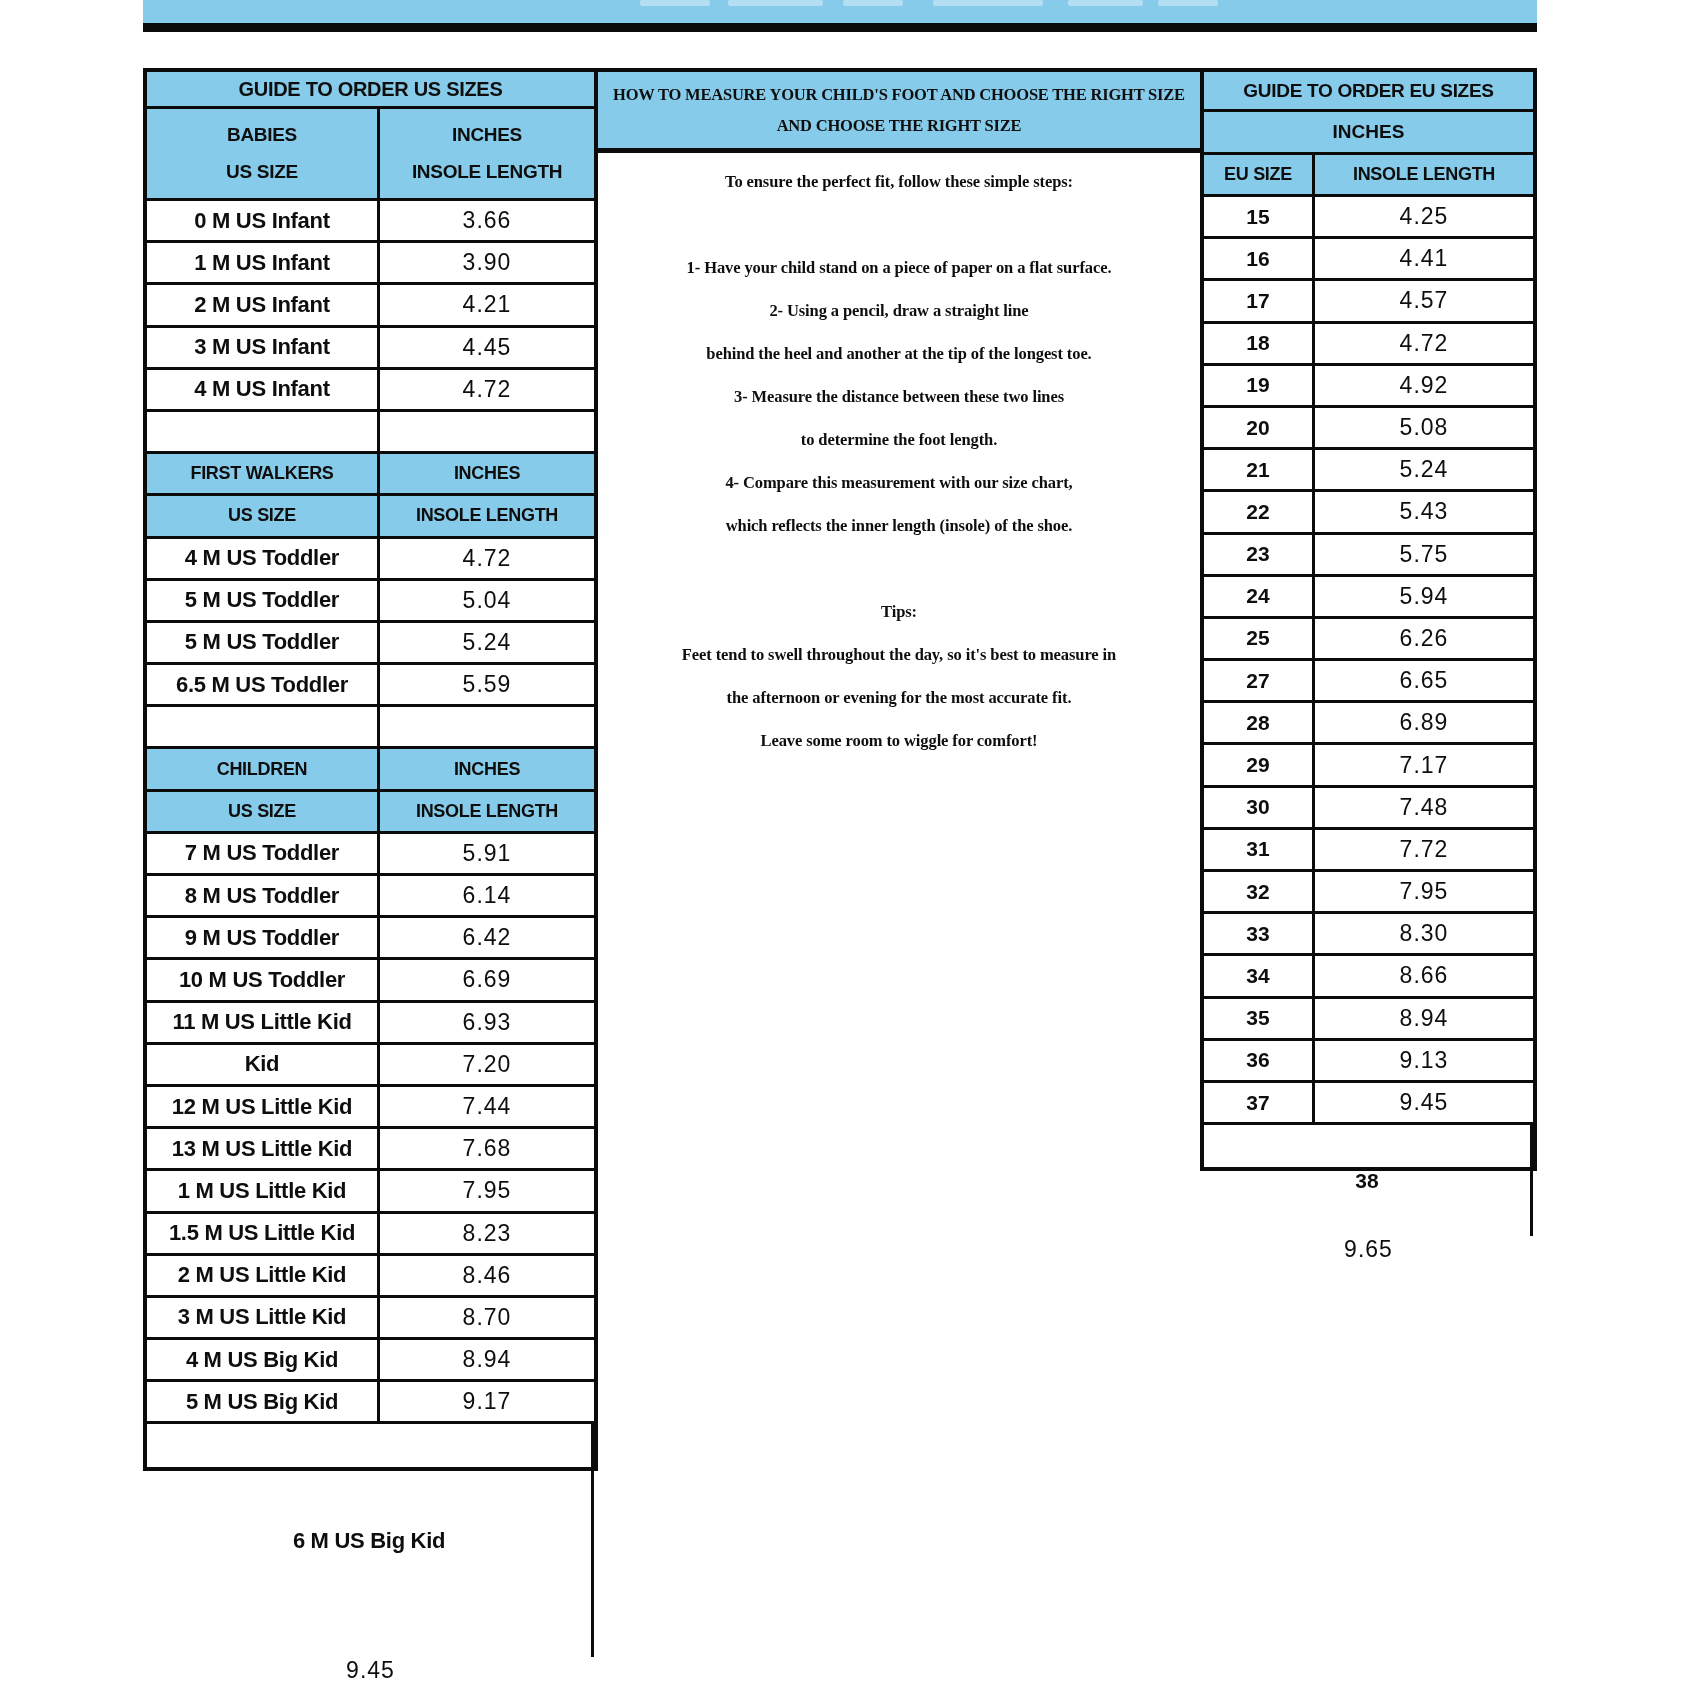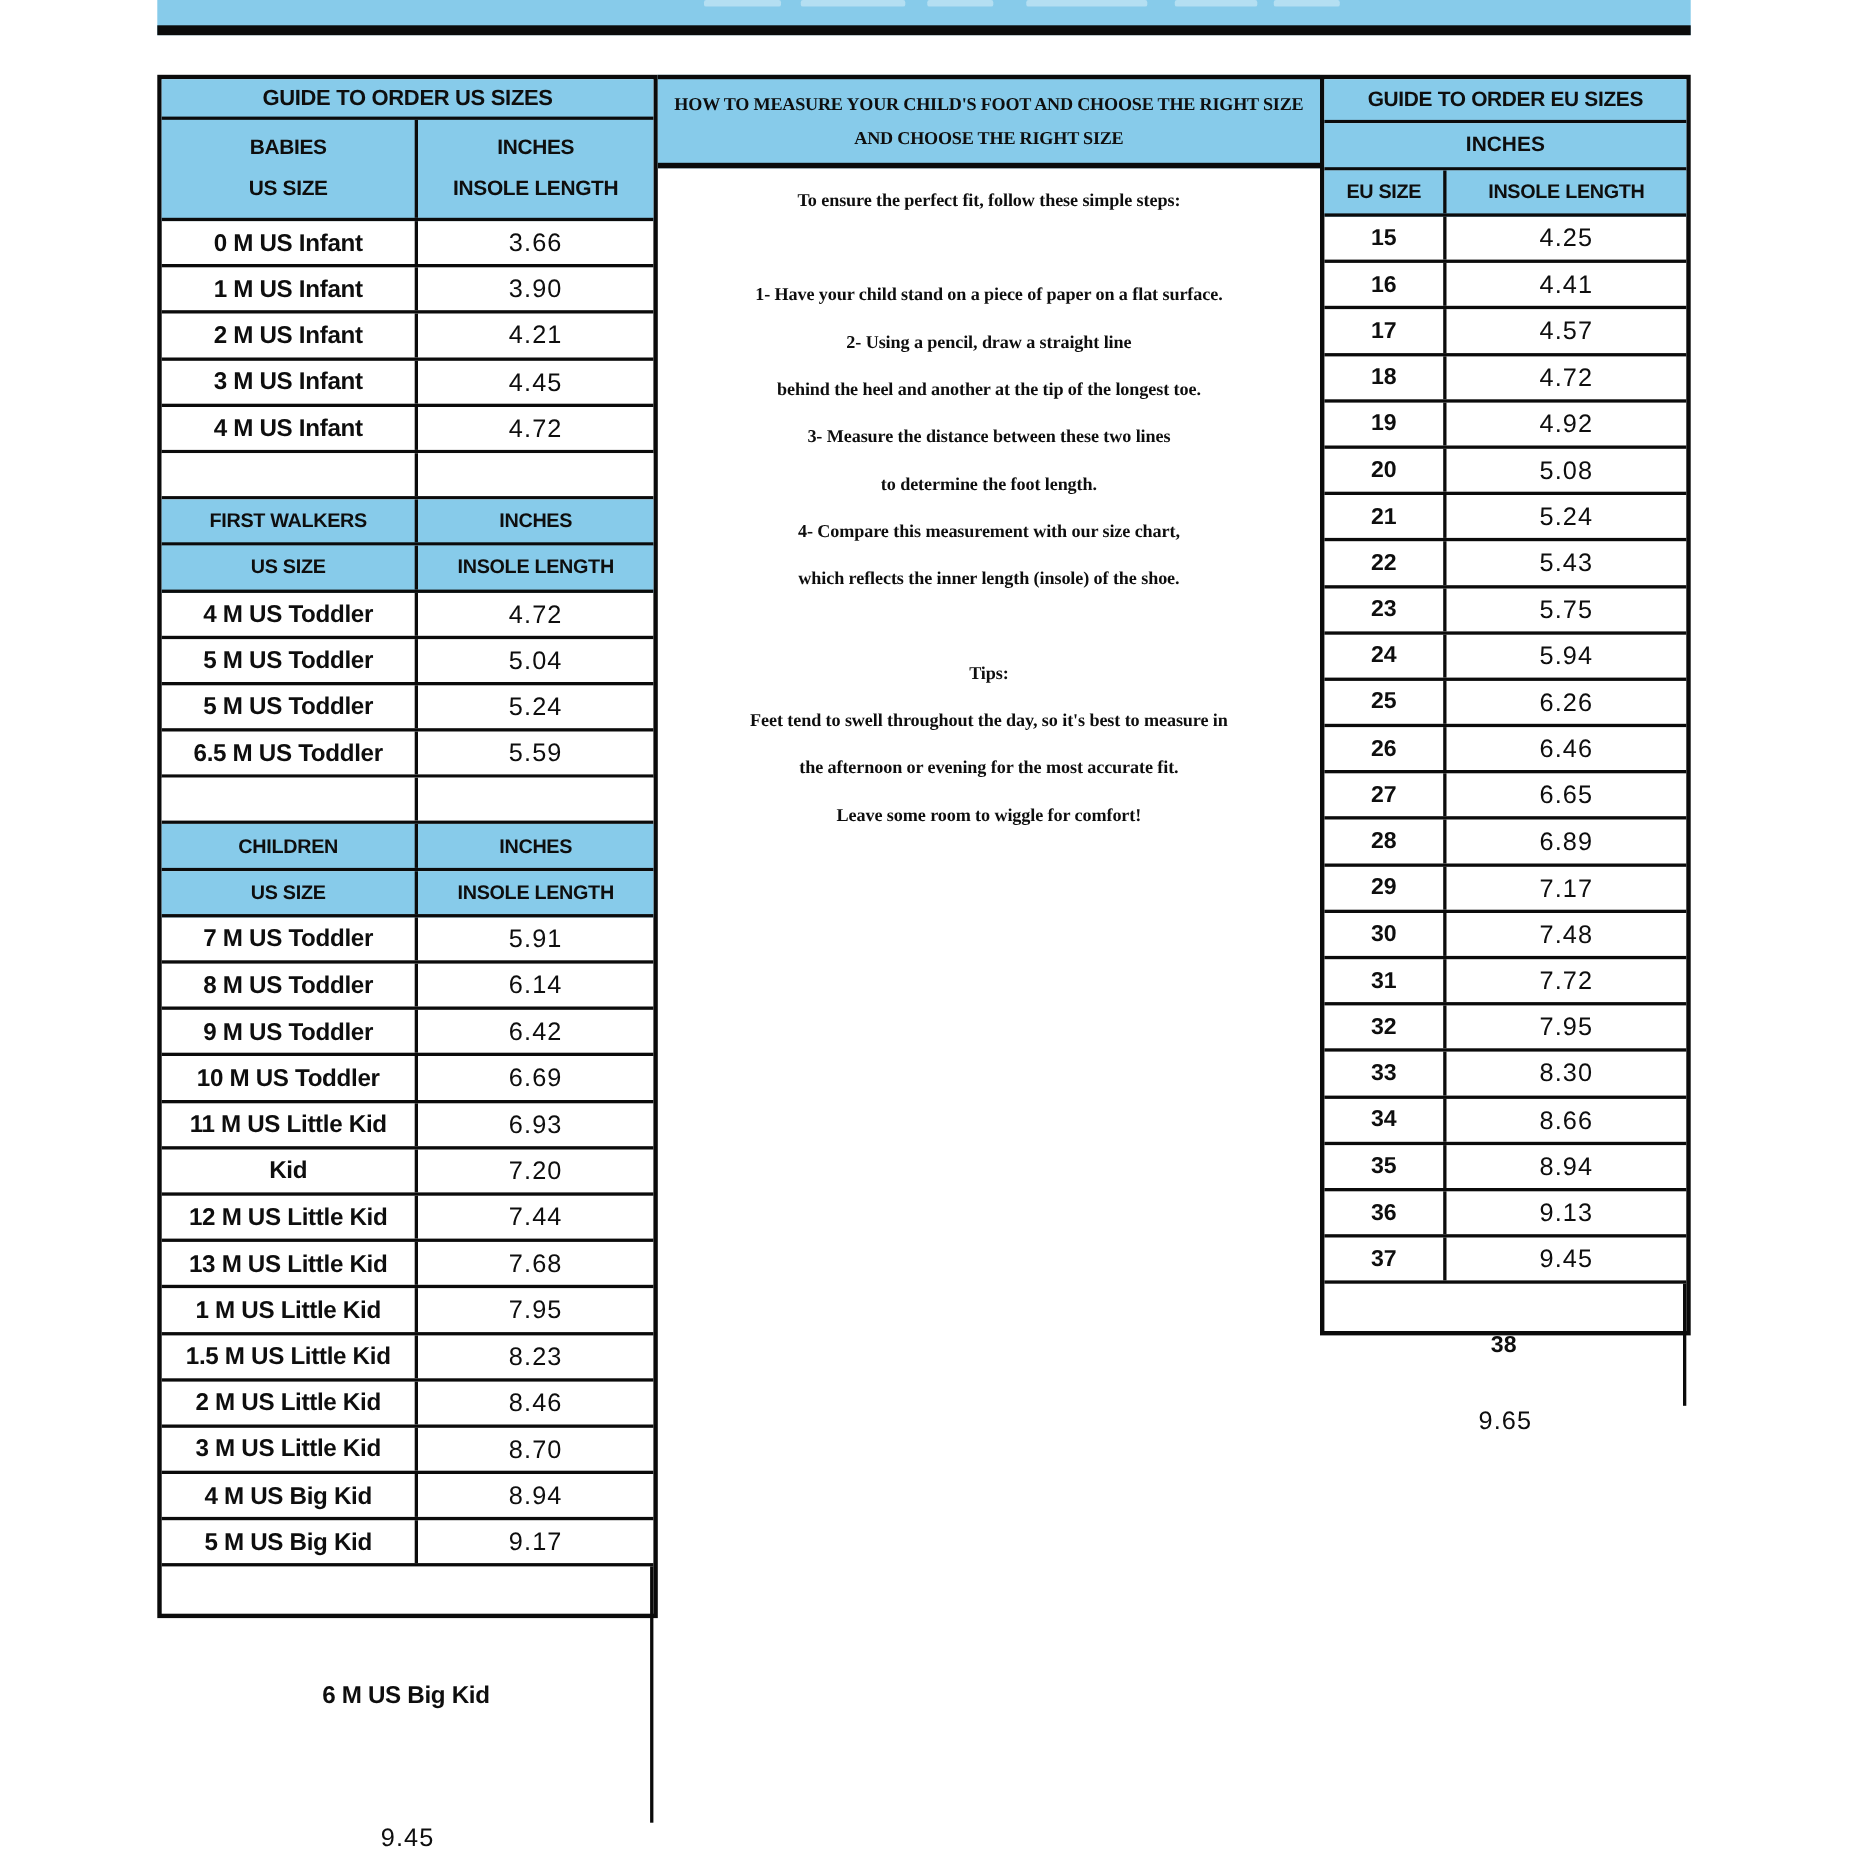--- a/index.html
+++ b/index.html
@@ -345,24 +345,20 @@
   <div class="trow data">
     <div class="cell c1">24</div>
     <div class="cell c2">5.94</div>
   </div>
 
   <div class="trow data">
     <div class="cell c1">25</div>
     <div class="cell c2">6.26</div>
   </div>
 
-  <div class="trow data">
-    <div class="cell c1">26</div>
-    <div class="cell c2">6.46</div>
-  </div>
 
   <div class="trow data">
     <div class="cell c1">27</div>
     <div class="cell c2">6.65</div>
   </div>
 
   <div class="trow data">
     <div class="cell c1">28</div>
     <div class="cell c2">6.89</div>
   </div>

